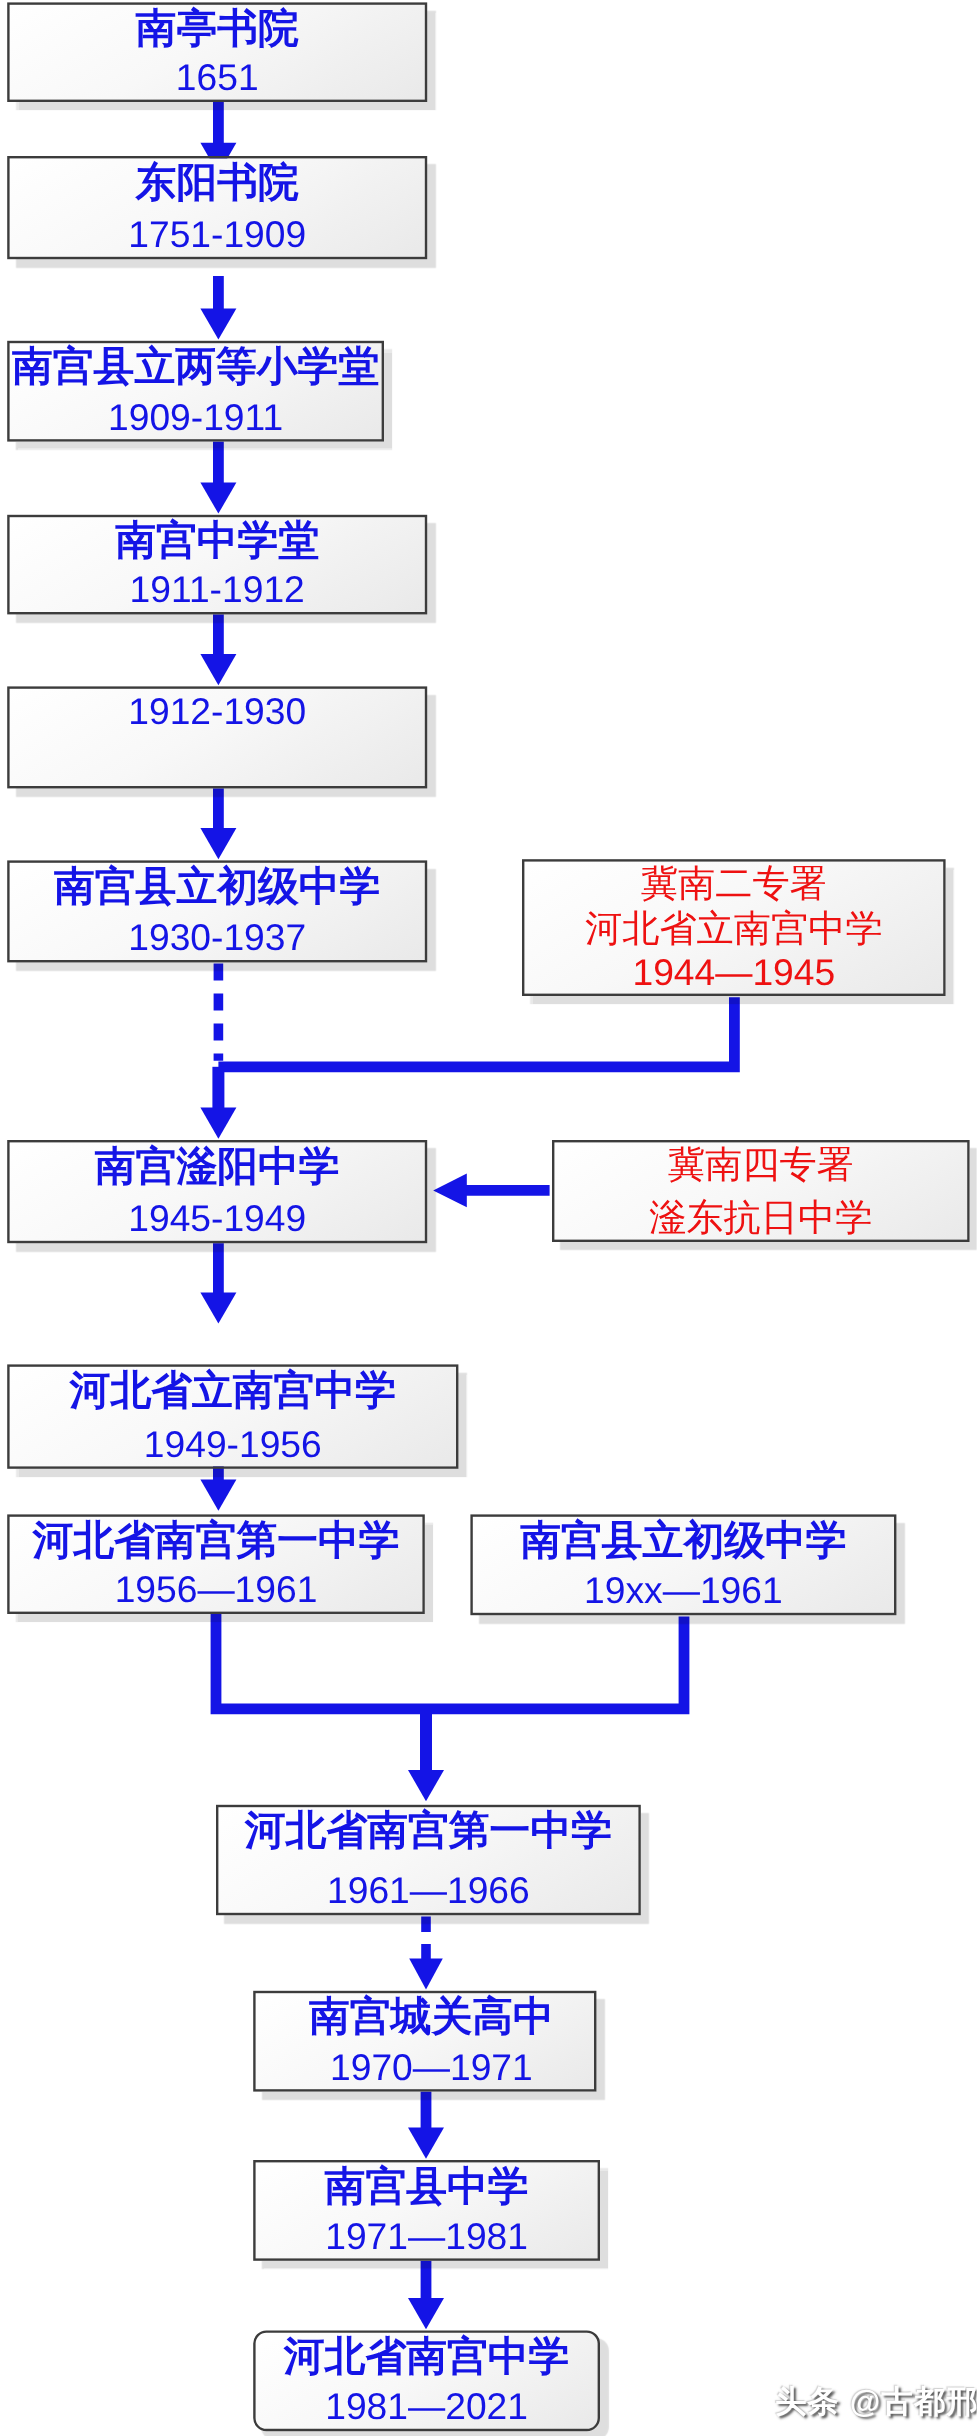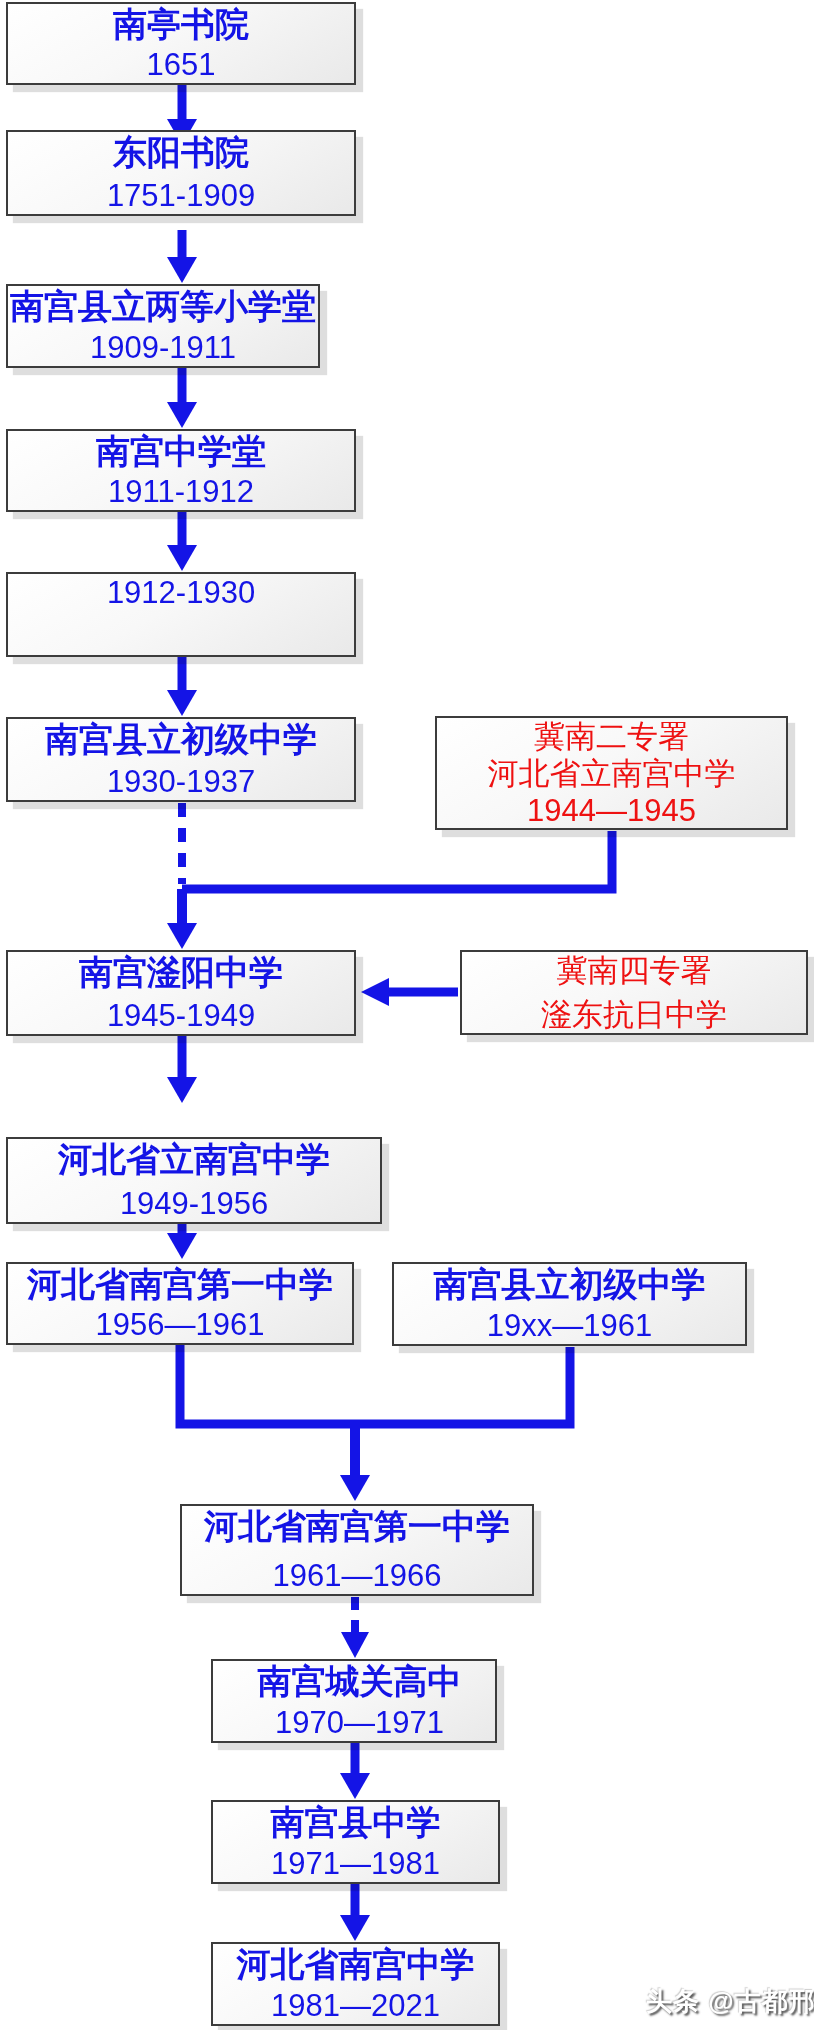--- a/index.html
+++ b/index.html
@@ -157,20 +157,20 @@
   <div class="node blue" style="left:211px;top:1659px;width:286px;height:84px;padding-left:11px;">
     <div class="t">南宫城关高中</div>
     <div class="d">1970—1971</div>
   </div>
 
   <div class="node blue" style="left:211px;top:1800px;width:289px;height:84px;">
     <div class="t">南宫县中学</div>
     <div class="d">1971—1981</div>
   </div>
 
-  <div class="node blue" style="left:211px;top:1942px;width:289px;height:84px;">
+  <div class="node blue" style="left:211px;top:1942px;width:289px;height:84px;border-radius:11px;">
     <div class="t">河北省南宫中学</div>
     <div class="d">1981—2021</div>
   </div>
 
   <div class="watermark">头条 @古都邢台</div>
 
 </div>
 
 </body></html>

